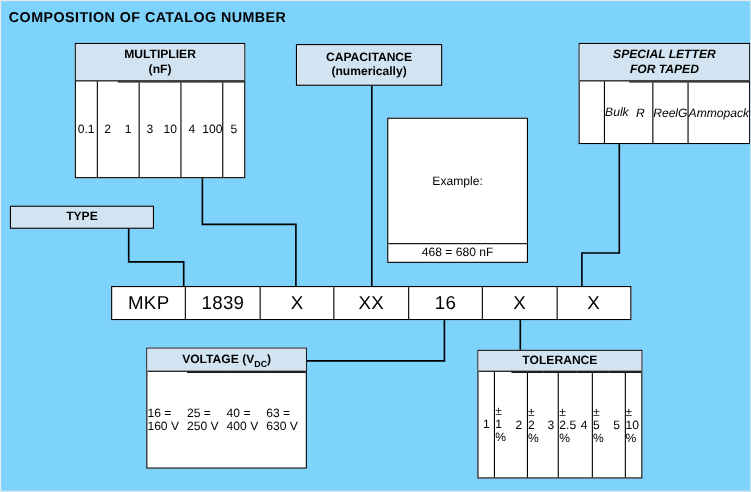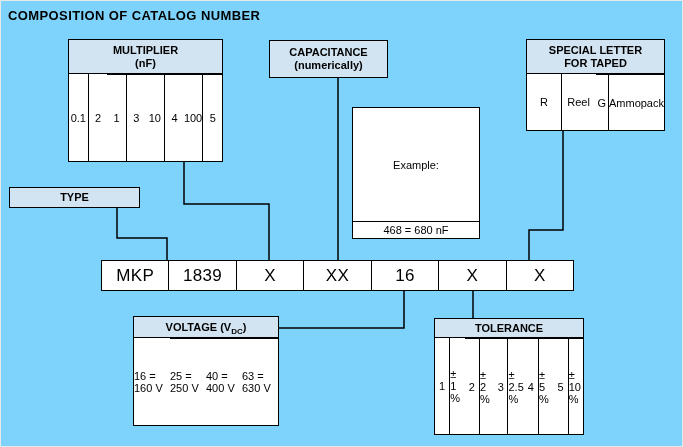--- a/index.html
+++ b/index.html
@@ -90,36 +90,40 @@
         <div class="cell">10</div>
         <div class="cell">4</div>
       </div>
       <div class="trow">
         <div class="cell">100</div>
         <div class="cell">5</div>
       </div>
     </div>
   </div>
 
-  <div class="bluebox" style="left:268px; top:39px; width:119px; height:38px;">
+  <div class="bluebox" style="left:268px; top:39px; width:133px; height:38px;">
     <span>CAPACITANCE</span>
     <span>(numerically)</span>
   </div>
 
   <div class="exbox" style="left:351px; top:106px; width:128px;">
     <div class="exrow">Example:</div>
     <div class="exrow">468 = 680 nF</div>
   </div>
 
-  <div class="tbl" style="left:525px; top:38px; width:139px; height:92px;">
+  <div class="tbl" style="left:525px; top:38px; width:156px; height:92px;font-style:italic;">
     <div class="hdr" style="height:34px;">
       <span>SPECIAL LETTER</span>
       <span>FOR TAPED</span>
     </div>
     <div class="tbl-body">
+      <div class="trow">
+        <div class="cell"></div>
+        <div class="cell">Bulk</div>
+      </div>
       <div class="trow">
         <div class="cell">R</div>
         <div class="cell">Reel</div>
       </div>
       <div class="trow">
         <div class="cell">G</div>
         <div class="cell">Ammopack</div>
       </div>
     </div>
   </div>

